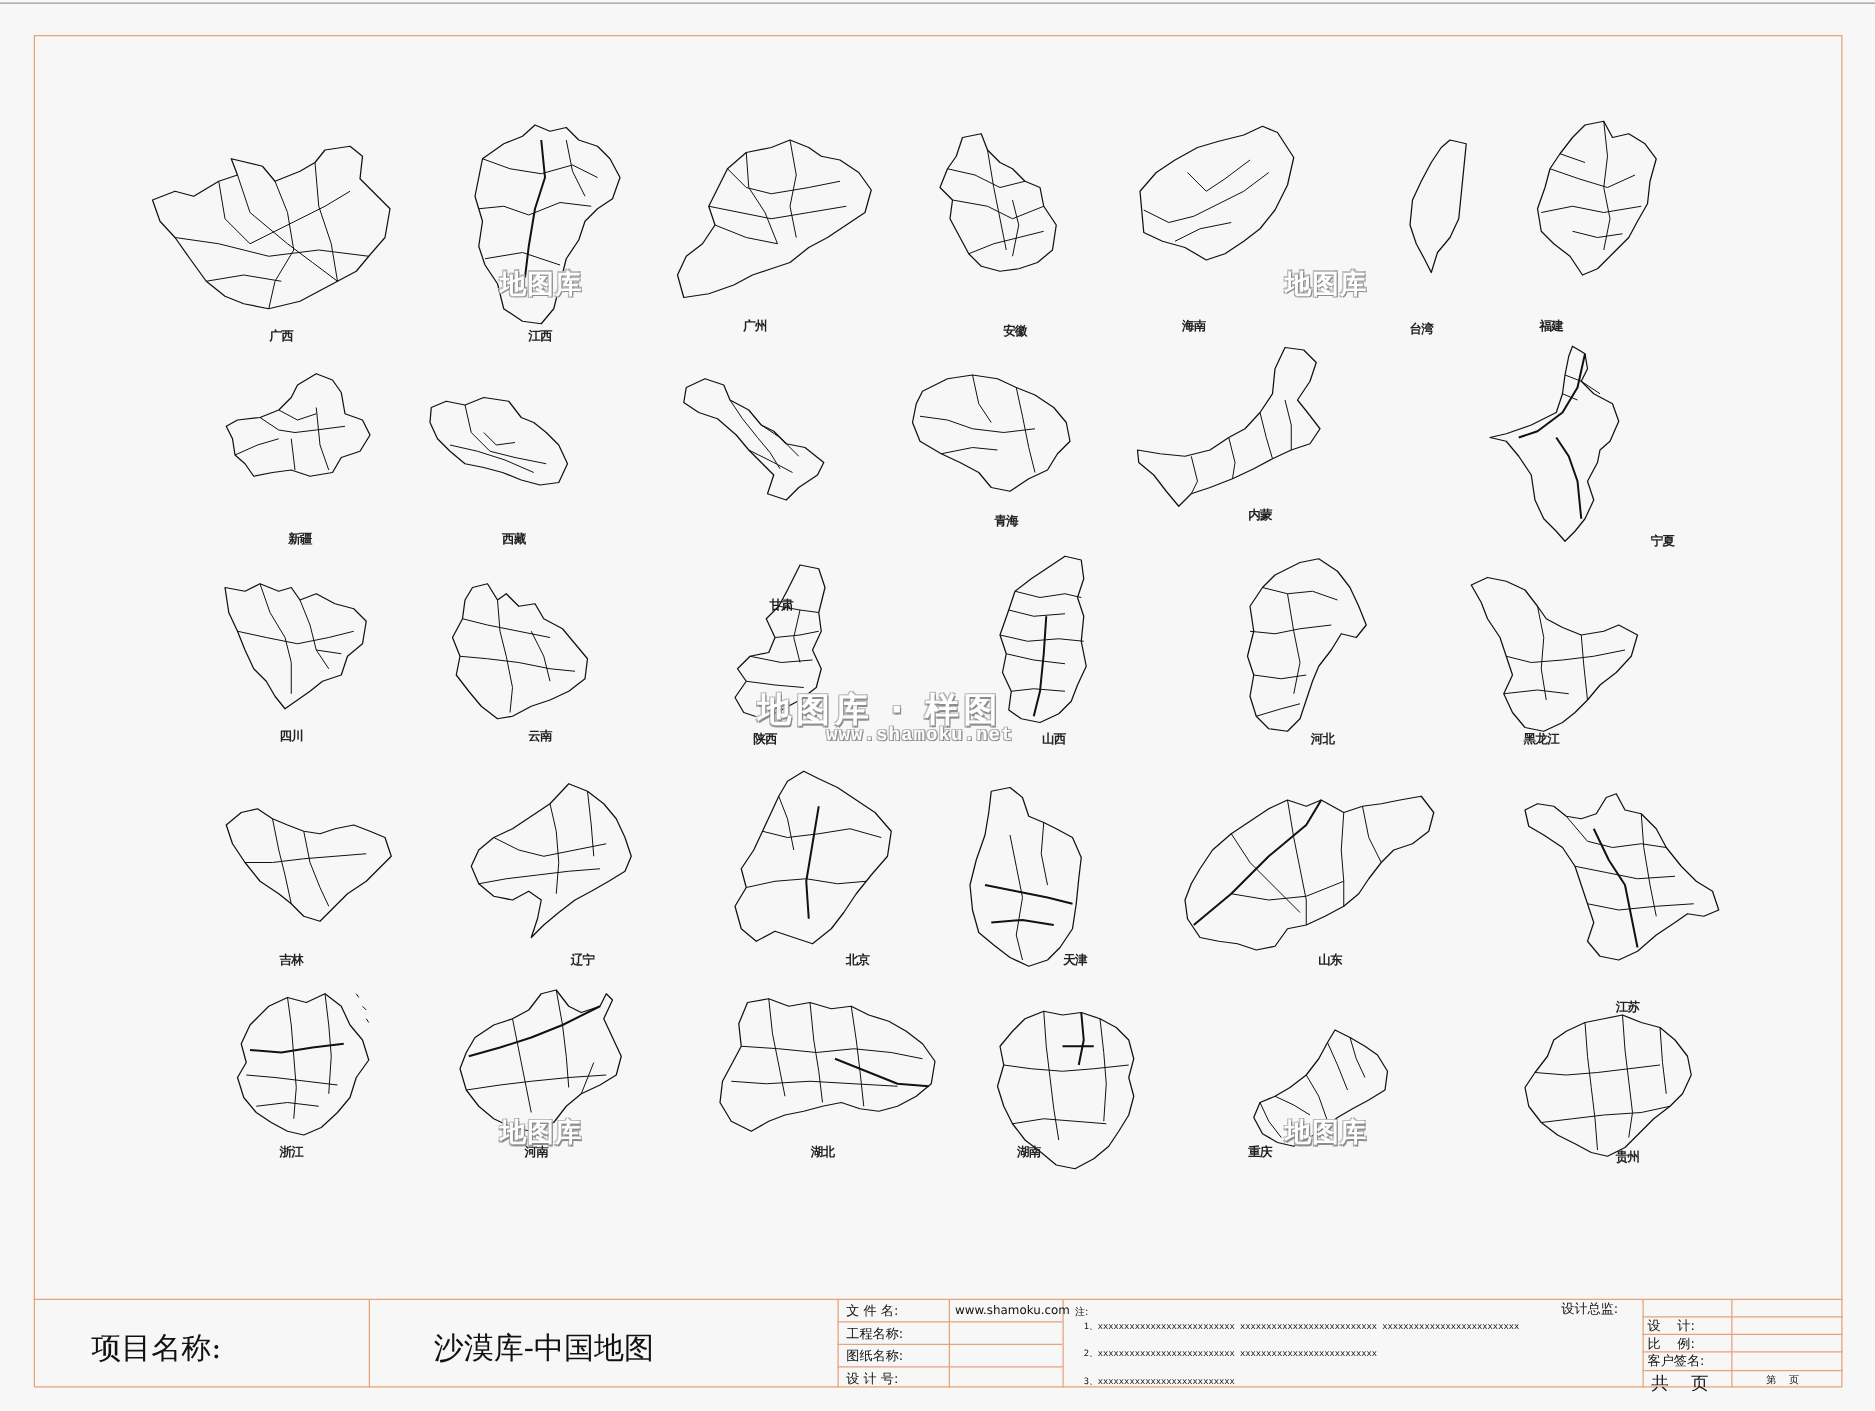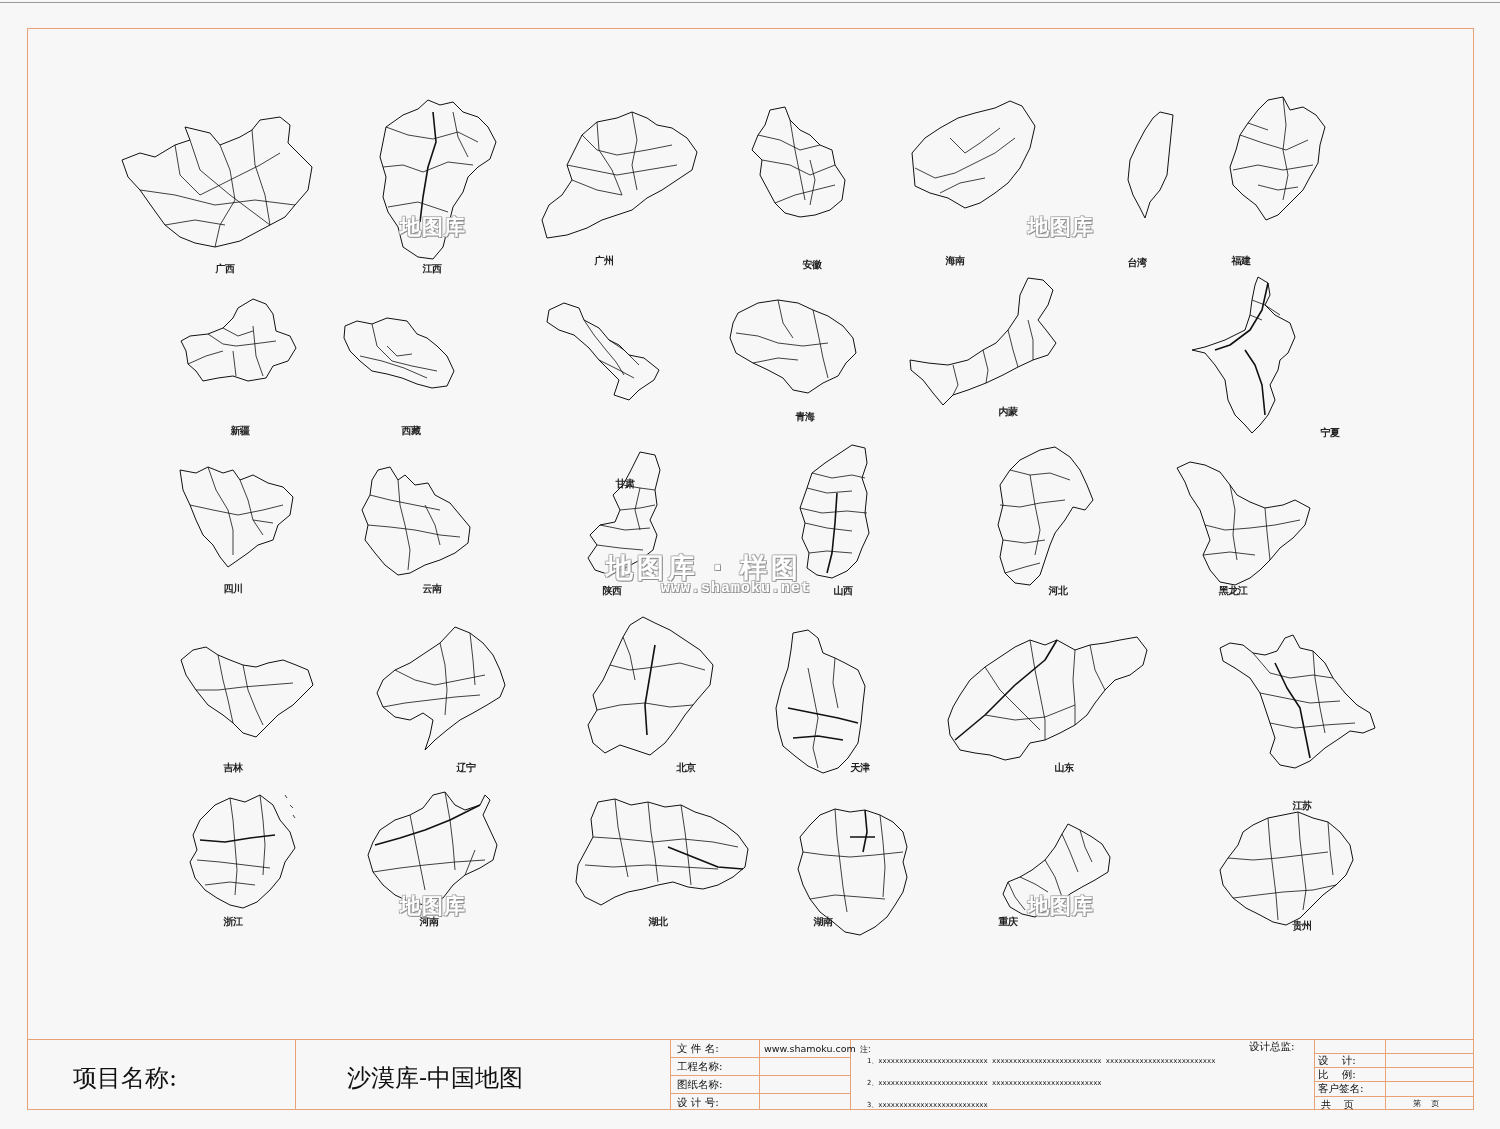--- a/index.html
+++ b/index.html
@@ -343,15 +343,15 @@
 
   <div class="tb-text" style="left:833px;top:4px;font-size:8px;">注:</div>
   <div class="tb-text note" style="left:840px;top:16px;">1、xxxxxxxxxxxxxxxxxxxxxxxxxx    xxxxxxxxxxxxxxxxxxxxxxxxxx    xxxxxxxxxxxxxxxxxxxxxxxxxx</div>
   <div class="tb-text note" style="left:840px;top:38px;">2、xxxxxxxxxxxxxxxxxxxxxxxxxx    xxxxxxxxxxxxxxxxxxxxxxxxxx</div>
   <div class="tb-text note" style="left:840px;top:60px;">3、xxxxxxxxxxxxxxxxxxxxxxxxxx</div>
 
   <div class="tb-text small" style="left:1222px;top:0px;">设计总监:</div>
   <div class="tb-text small" style="left:1291px;top:14px;white-space:pre;">设    计:</div>
   <div class="tb-text small" style="left:1291px;top:28px;white-space:pre;">比    例:</div>
   <div class="tb-text small" style="left:1291px;top:42px;">客户签名:</div>
-  <div class="tb-text" style="left:1294px;top:58px;font-size:10px;white-space:pre;">共    页</div>
+  <div class="tb-text" style="left:1294px;top:58px;font-size:14px;white-space:pre;">共    页</div>
   <div class="tb-text" style="left:1386px;top:58px;font-size:8px;white-space:pre;">第    页</div>
 </div>
 
 </body></html>

